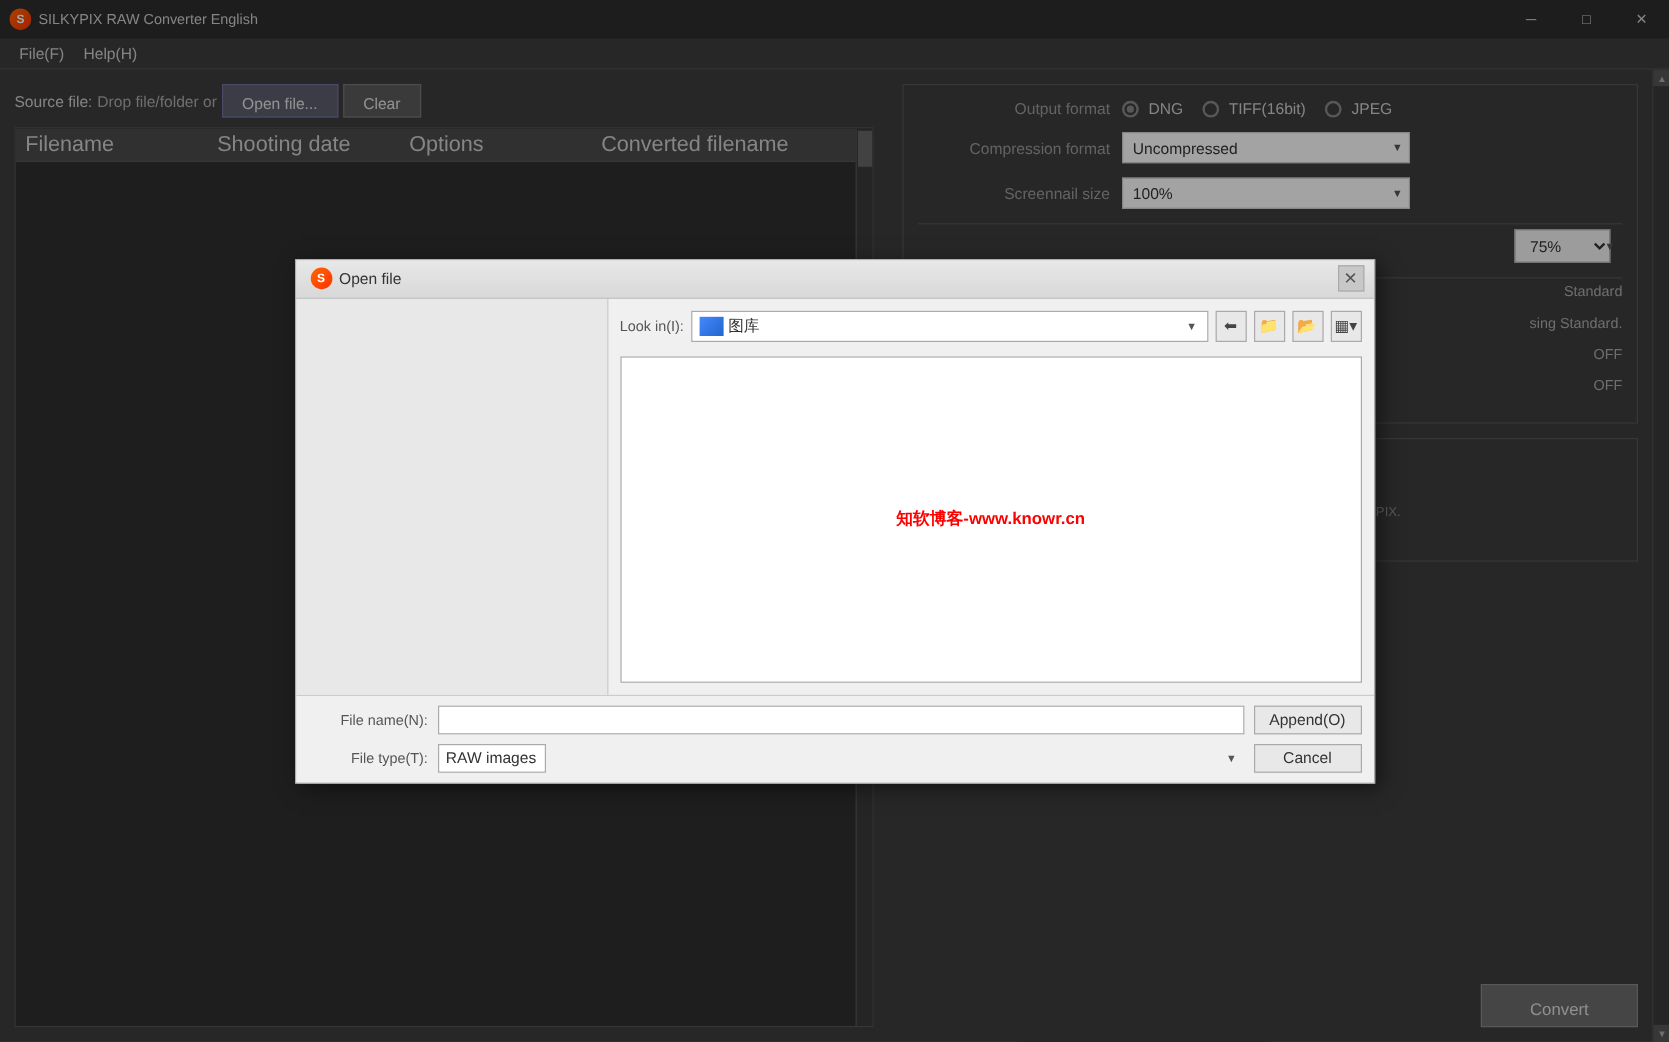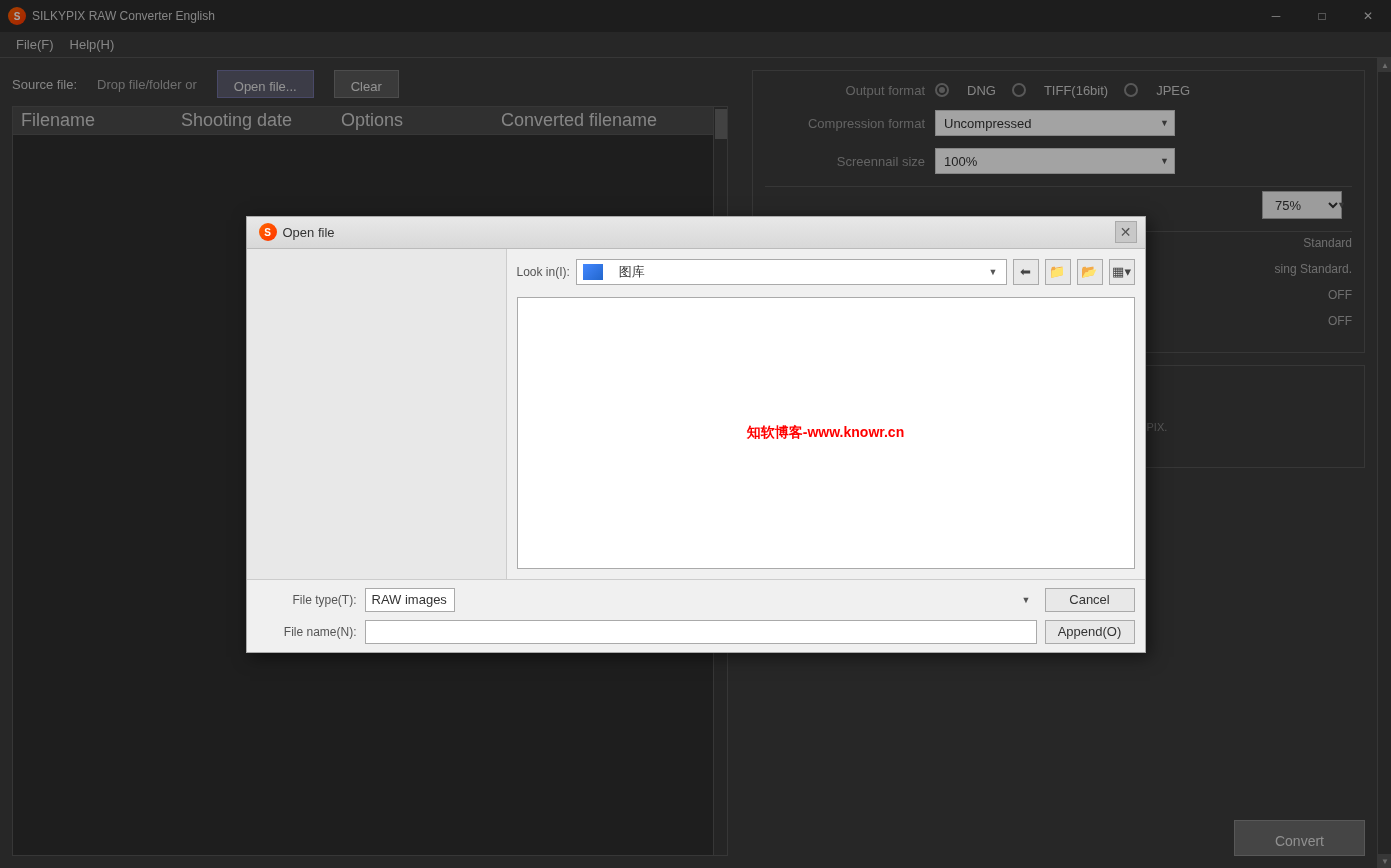--- a/index.html
+++ b/index.html
@@ -88,21 +88,21 @@
       width: 740px;
       padding: 12px;
       display: flex;
       flex-direction: column;
       gap: 8px;
     }
 
     .source-row {
       display: flex;
       align-items: center;
-      gap: 20px;
+      gap: 4px;
     }
     .source-label {
       color: #cccccc;
       white-space: nowrap;
     }
     .drop-label {
       color: #aaaaaa;
       white-space: nowrap;
     }
     .btn {
@@ -186,22 +186,22 @@
       width: 160px;
       text-align: right;
     }
     .radio-group {
       display: flex;
       gap: 16px;
       align-items: center;
     }
     .radio-item {
       display: flex;
-      align-items: flex-start;
-      gap: 18px;
+      align-items: flex-end;
+      gap: 8px;
       color: #cccccc;
     }
     .radio-circle {
       width: 14px;
       height: 14px;
       border: 2px solid #888;
       border-radius: 50%;
       display: inline-flex;
       align-items: center;
       justify-content: center;
@@ -441,21 +441,21 @@
     .dialog-lookin-select {
       flex: 1;
       height: 26px;
       background: white;
       border: 1px solid #aaa;
       padding: 2px 6px;
       color: #333;
       font-size: 13px;
       display: flex;
       align-items: center;
-      gap: 16px;
+      gap: 4px;
     }
     .lookin-icon {
       width: 20px;
       height: 16px;
       background: linear-gradient(135deg, #4488ff, #2266cc);
       display: inline-block;
     }
     .dialog-toolbar-btn {
       width: 26px;
       height: 26px;
@@ -729,28 +729,28 @@
         </div>
 
         <div class="dialog-file-area">
           <div class="watermark">知软博客-www.knowr.cn</div>
         </div>
       </div>
     </div>
 
     <div class="dialog-footer">
       <div class="dialog-field-row">
+        <span class="dialog-field-label">File name(N):</span>
+        <input class="dialog-field-input" type="text" value="" style="">
+        <button class="dialog-action-btn">Append(O)</button>
+      </div>
+      <div class="dialog-field-row">
         <span class="dialog-field-label">File type(T):</span>
         <div class="dialog-field-select-wrapper">
           <select class="dialog-field-select">
             <option>RAW images</option>
           </select>
         </div>
         <button class="dialog-action-btn">Cancel</button>
       </div>
-      <div class="dialog-field-row">
-        <span class="dialog-field-label">File name(N):</span>
-        <input class="dialog-field-input" type="text" value="" style="">
-        <button class="dialog-action-btn">Append(O)</button>
-      </div>
     </div>
   </div>
 </div>
 
 </body></html>

